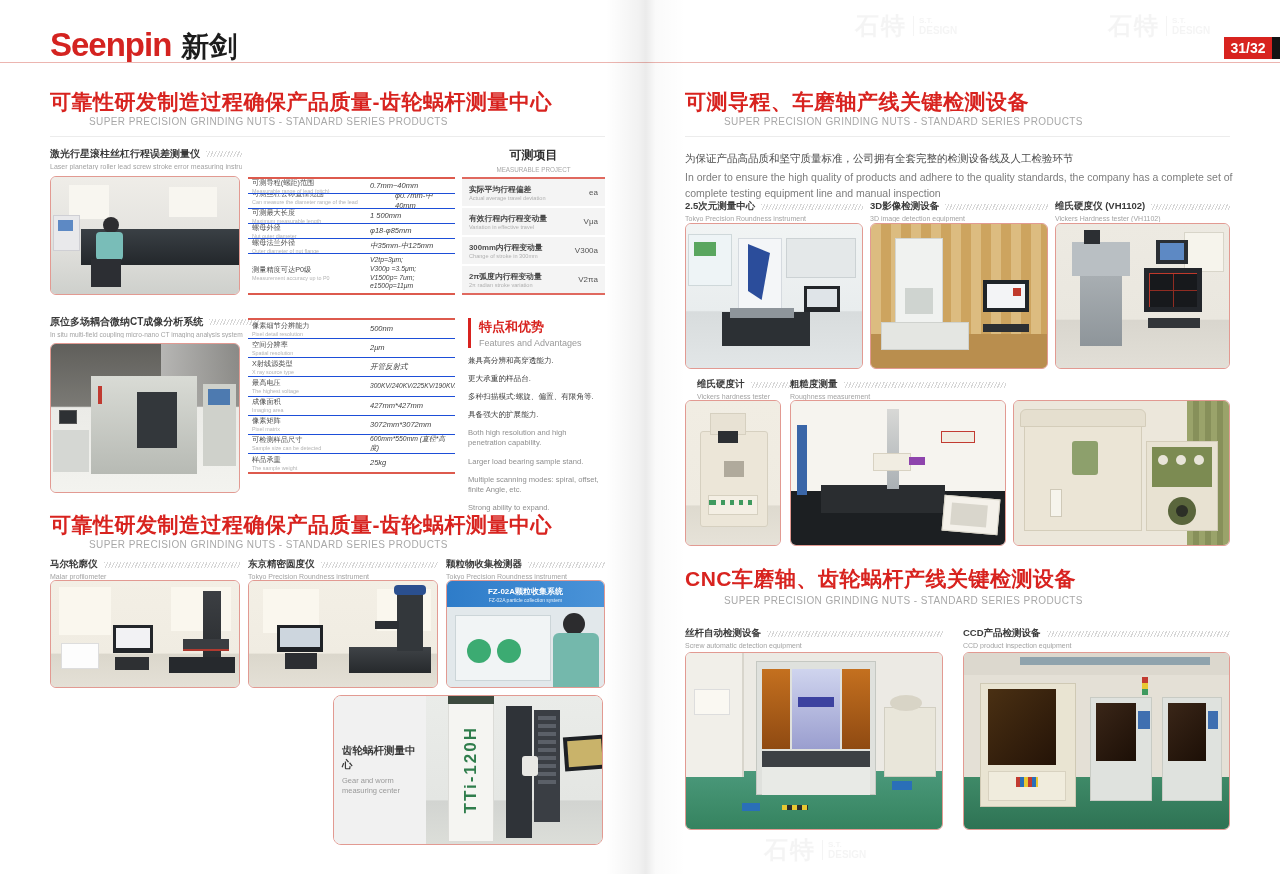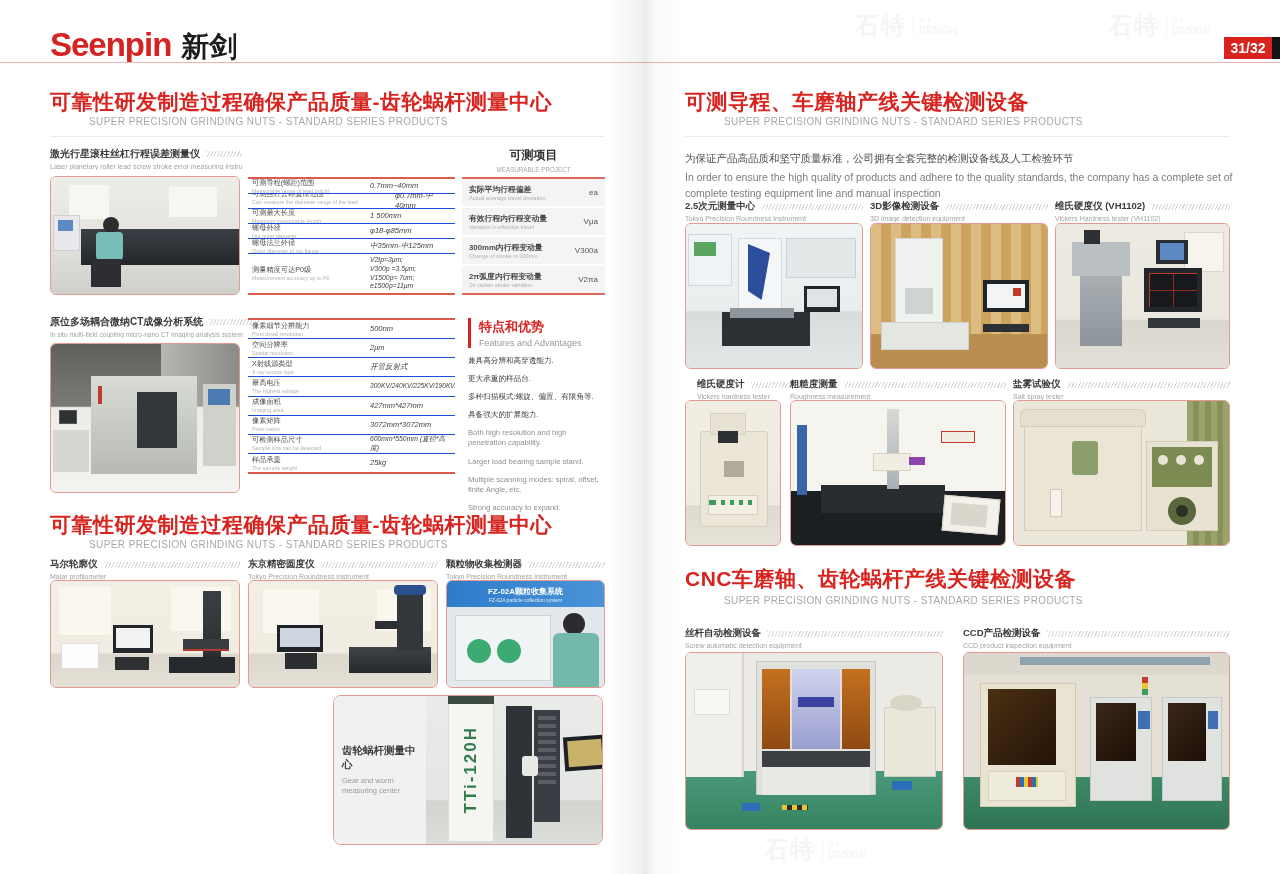--- a/index.html
+++ b/index.html
@@ -310,21 +310,21 @@
       <div class="feat-zh">特点和优势</div>
       <div class="feat-en">Features and Advantages</div>
     </div>
     <div class="fitem-zh">兼具高分辨和高穿透能力.</div>
     <div class="fitem-zh">更大承重的样品台.</div>
     <div class="fitem-zh">多种扫描模式:螺旋、偏置、有限角等.</div>
     <div class="fitem-zh">具备强大的扩展能力.</div>
     <div class="fitem-en">Both high resolution and high penetration capability.</div>
     <div class="fitem-en">Larger load bearing sample stand.</div>
     <div class="fitem-en">Multiple scanning modes: spiral, offset, finite Angle, etc.</div>
-    <div class="fitem-en">Strong accuracy to expand.</div>
+    <div class="fitem-en">Strong ability to expand.</div>
   </div>
 
   <div class="abs sec-title" style="left:50px;top:511px;">可靠性研发制造过程确保产品质量-齿轮蜗杆测量中心</div>
   <div class="abs sec-sub" style="left:50px;top:539px;">SUPER PRECISION GRINDING NUTS - STANDARD SERIES PRODUCTS</div>
 
   <div class="abs" style="left:50px;top:558px;width:190px;">
     <div class="cap-line">
         <span class="cap-zh" style="font-size:9.5px;">马尔轮廓仪</span>
         <span class="hatch"></span>
       </div>
@@ -474,27 +474,20 @@
         <span class="hatch"></span>
       </div>
     <div class="cap-en">Vickers hardness tester</div>
   </div>
   <div class="abs" style="left:790px;top:378px;width:216px;">
     <div class="cap-line">
         <span class="cap-zh" style="font-size:9.5px;">粗糙度测量</span>
         <span class="hatch"></span>
       </div>
     <div class="cap-en">Roughness measurement</div>
-  </div>
-  <div class="abs" style="left:1013px;top:378px;width:217px;">
-    <div class="cap-line">
-        <span class="cap-zh" style="font-size:9.5px;">盐雾试验仪</span>
-        <span class="hatch"></span>
-      </div>
-    <div class="cap-en">Salt spray tester</div>
   </div>
 
   <div class="photo" style="left:685px;top:400px;width:96px;height:146px;">
     <div class="sh" style="inset:0;background:linear-gradient(180deg,#f1ede3 0%,#efebe1 72%,#dedacf 73%,#e6e2d8 100%);"></div>
     <div class="sh" style="left:14px;top:30px;width:68px;height:96px;background:#ece6d8;border:1px solid #d6d0c0;border-radius:3px;"></div>
     <div class="sh" style="left:24px;top:12px;width:36px;height:22px;background:#e8e2d4;border:1px solid #d6d0c0;"></div>
     <div class="sh" style="left:32px;top:30px;width:20px;height:12px;background:#2c2f33;"></div>
     <div class="sh" style="left:38px;top:60px;width:20px;height:16px;background:#b0aa9c;"></div>
     <div class="sh" style="left:22px;top:94px;width:50px;height:20px;background:#f4efe4;border:1px solid #d6d0c0;background-image:repeating-linear-gradient(90deg,#3f9a5f 0 4px,transparent 4px 9px);background-size:100% 5px;background-position:3px 4px;background-repeat:repeat-x;"></div>
   </div>

